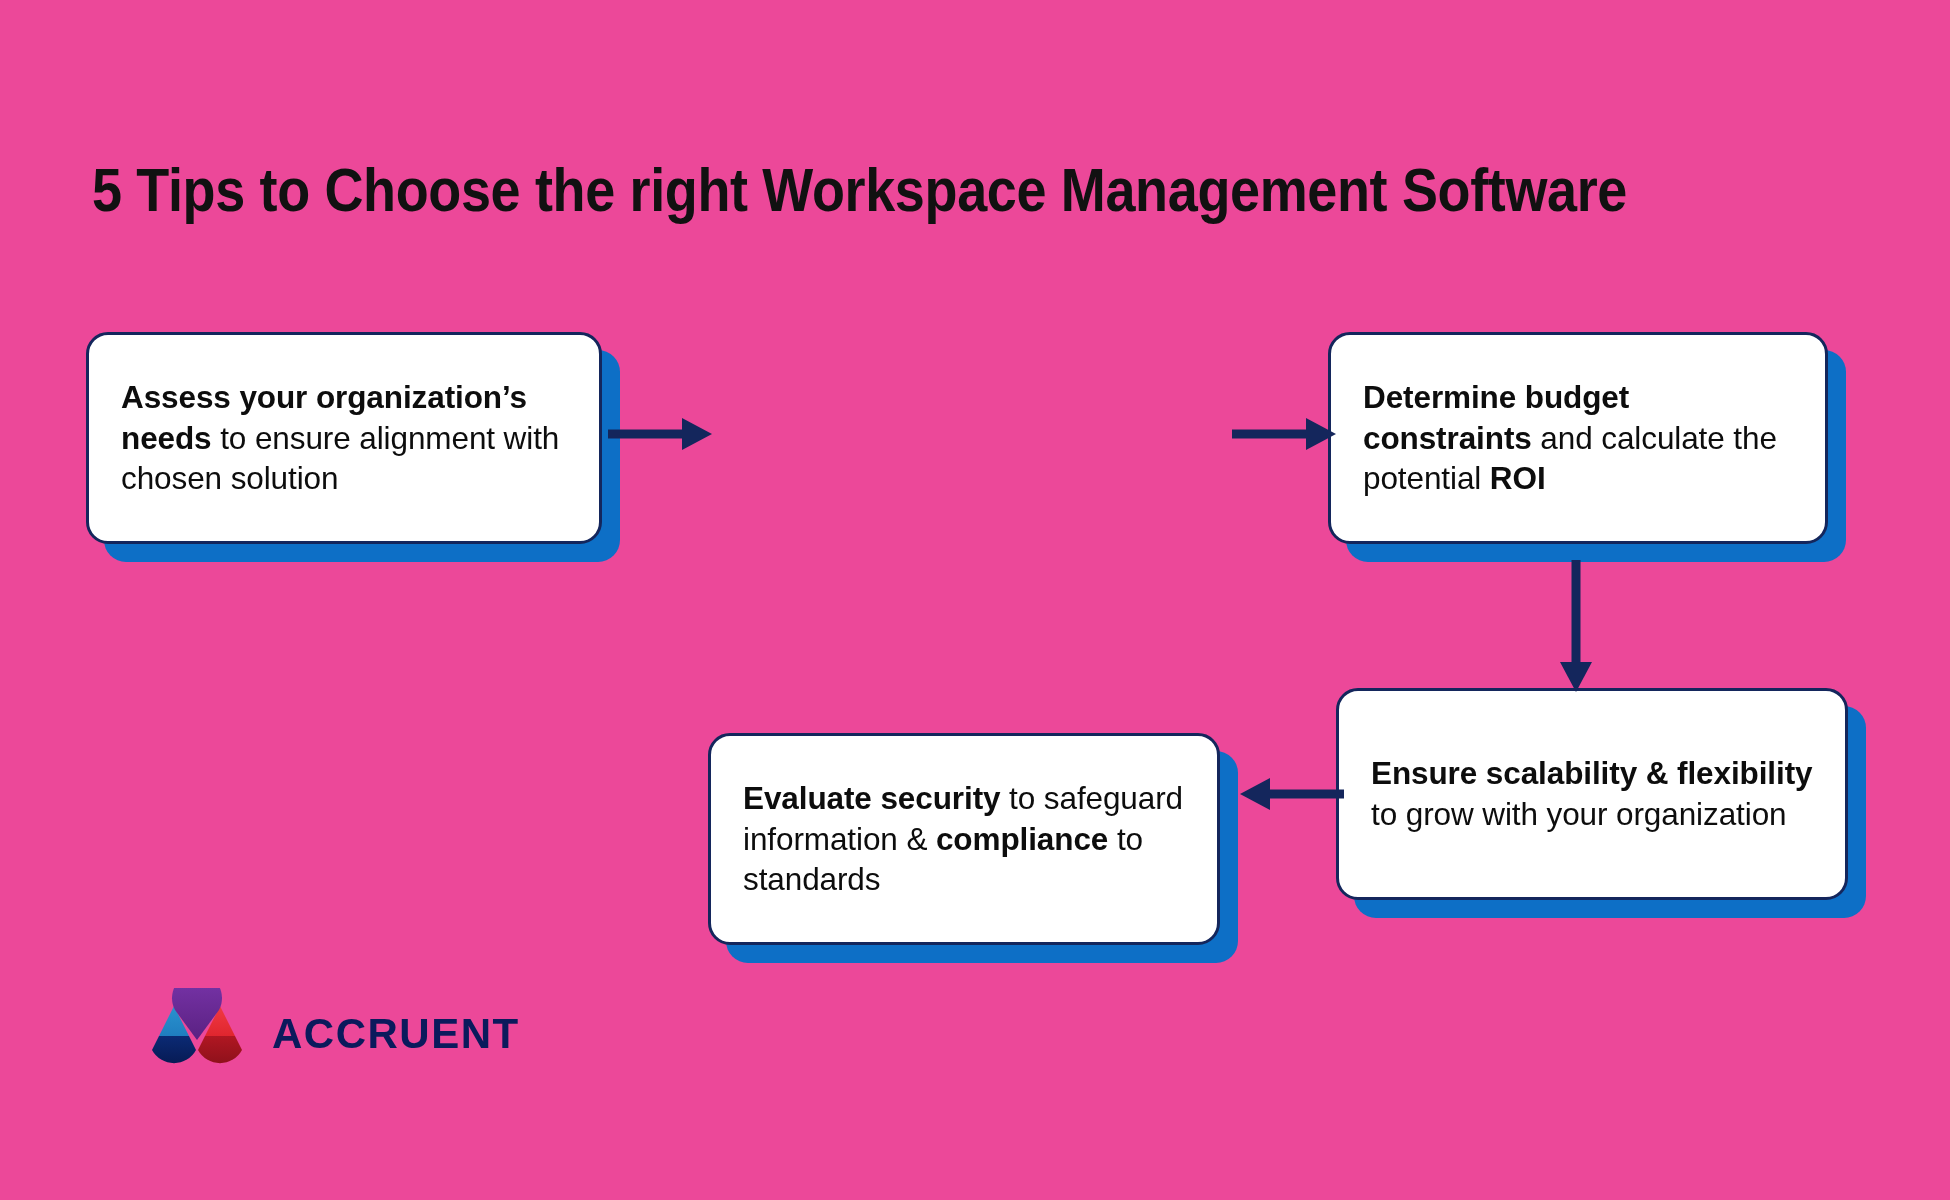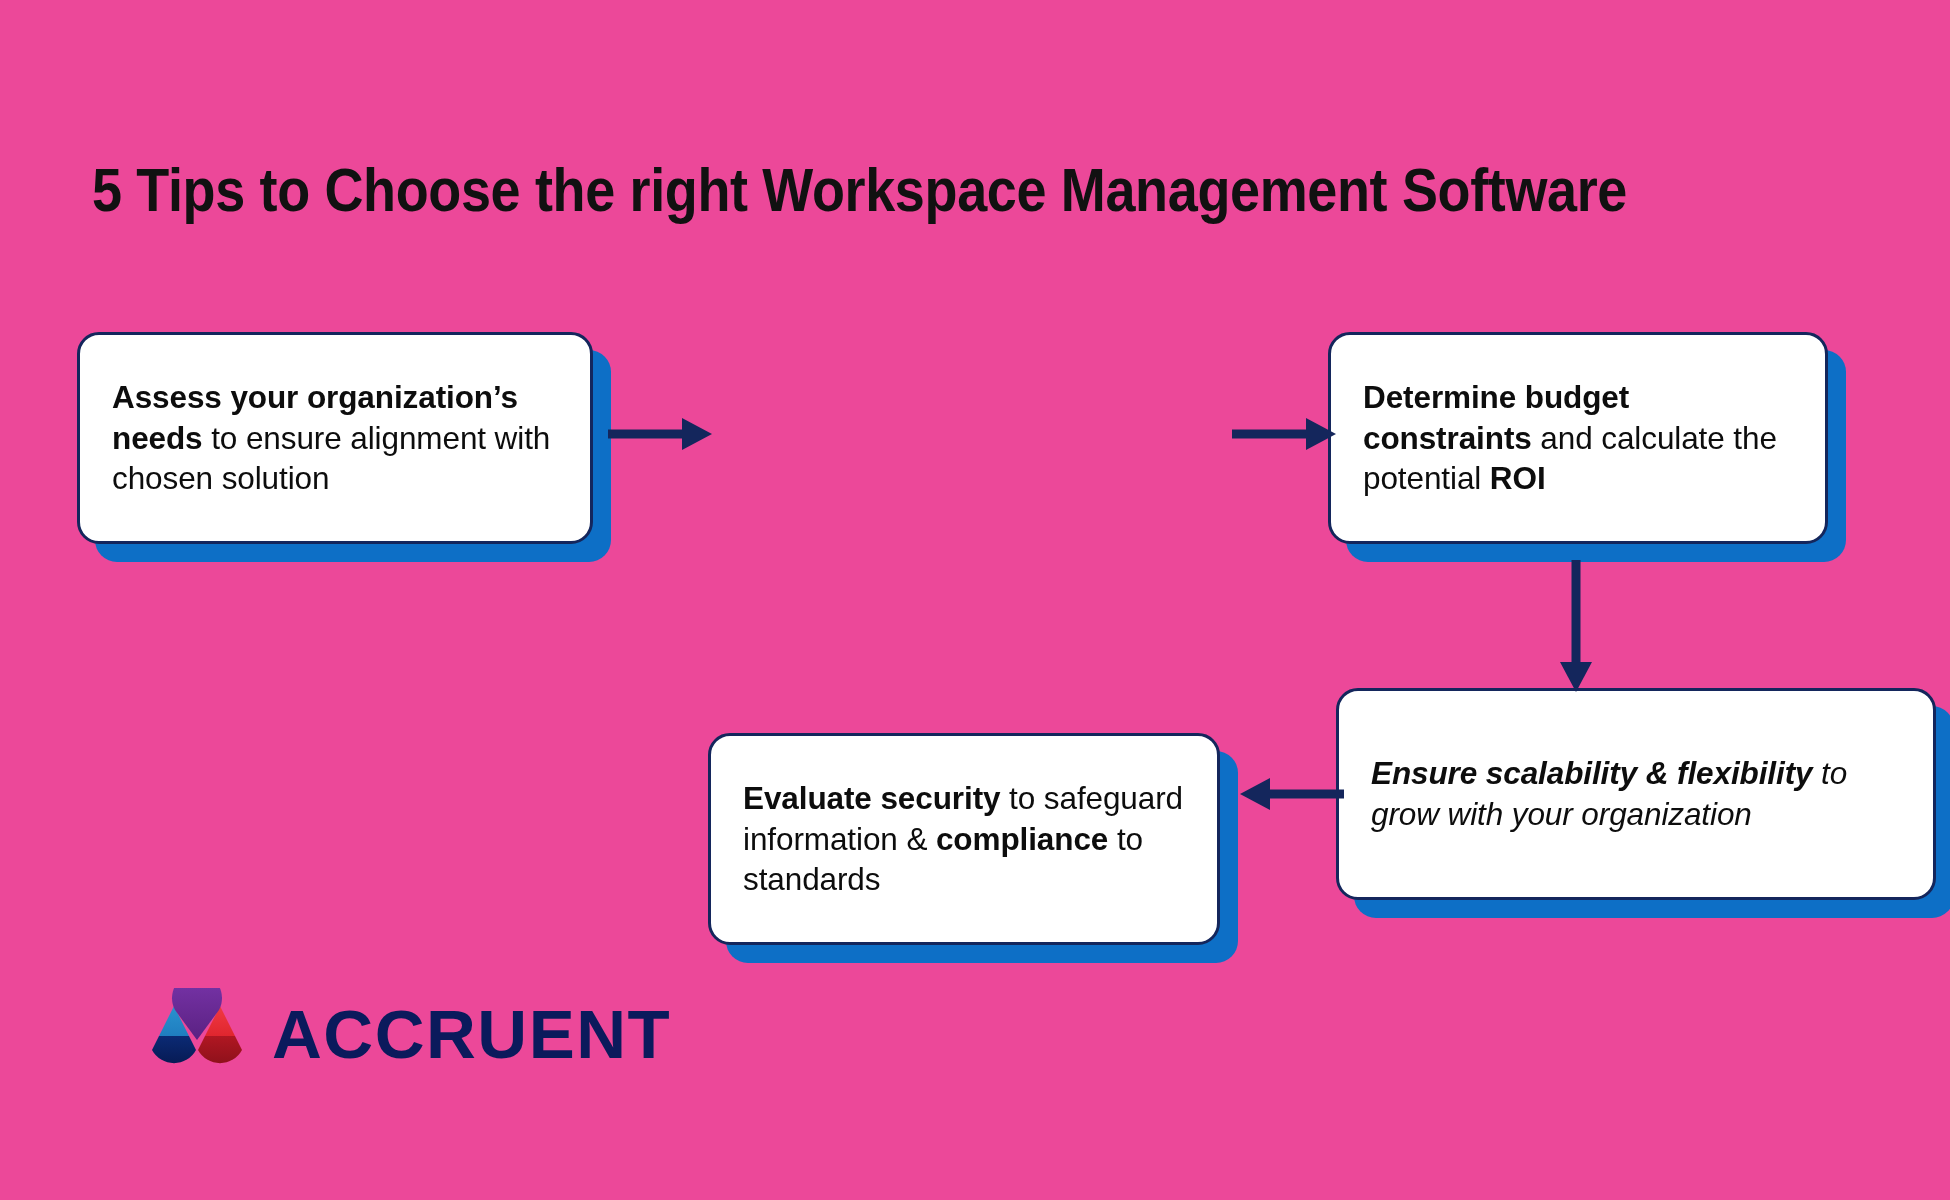--- a/index.html
+++ b/index.html
@@ -75,24 +75,24 @@
     line-height: 1.3;
     color: #0d0d0d;
     font-weight: 400;
     letter-spacing: -0.1px;
   }
   .node .card-text b {
     font-weight: 700;
   }
 
   
-  #node-1 { left: 77px;   top: 332px; width: 516px; height: 212px; }
+  #node-1 { left: 86px;   top: 332px; width: 516px; height: 212px; }
   #node-2 { left: 704px;  top: 332px; width: 520px; height: 212px; }
   #node-3 { left: 1328px; top: 332px; width: 500px; height: 212px; }
-  #node-4 { left: 1336px; top: 688px; width: 600px; height: 212px; font-style: italic; }
+  #node-4 { left: 1336px; top: 688px; width: 512px; height: 212px; }
   #node-5 { left: 708px;  top: 688px; width: 512px; height: 212px; margin-top: 45px; }
 
   
   .arrow {
     position: absolute;
     z-index: 2;
   }
   .arrow svg { display: block; }
 
   #arrow-1-2 { left: 608px;  top: 414px; }
@@ -105,21 +105,21 @@
     position: absolute;
     left: 146px;
     top: 988px;
     display: flex;
     align-items: center;
     gap: 22px;
   }
   .logo-mark { position: relative; width: 104px; height: 92px; }
   .logo-word {
     font-family: "Liberation Sans", "DejaVu Sans", sans-serif;
-    font-size: 69px;
+    font-size: 42px;
     font-weight: 700;
     letter-spacing: 1.5px;
     color: #0b1a5c;
     line-height: 1;
   }
 </style>
 </head>
 <body>
 
 <div id="stage">

